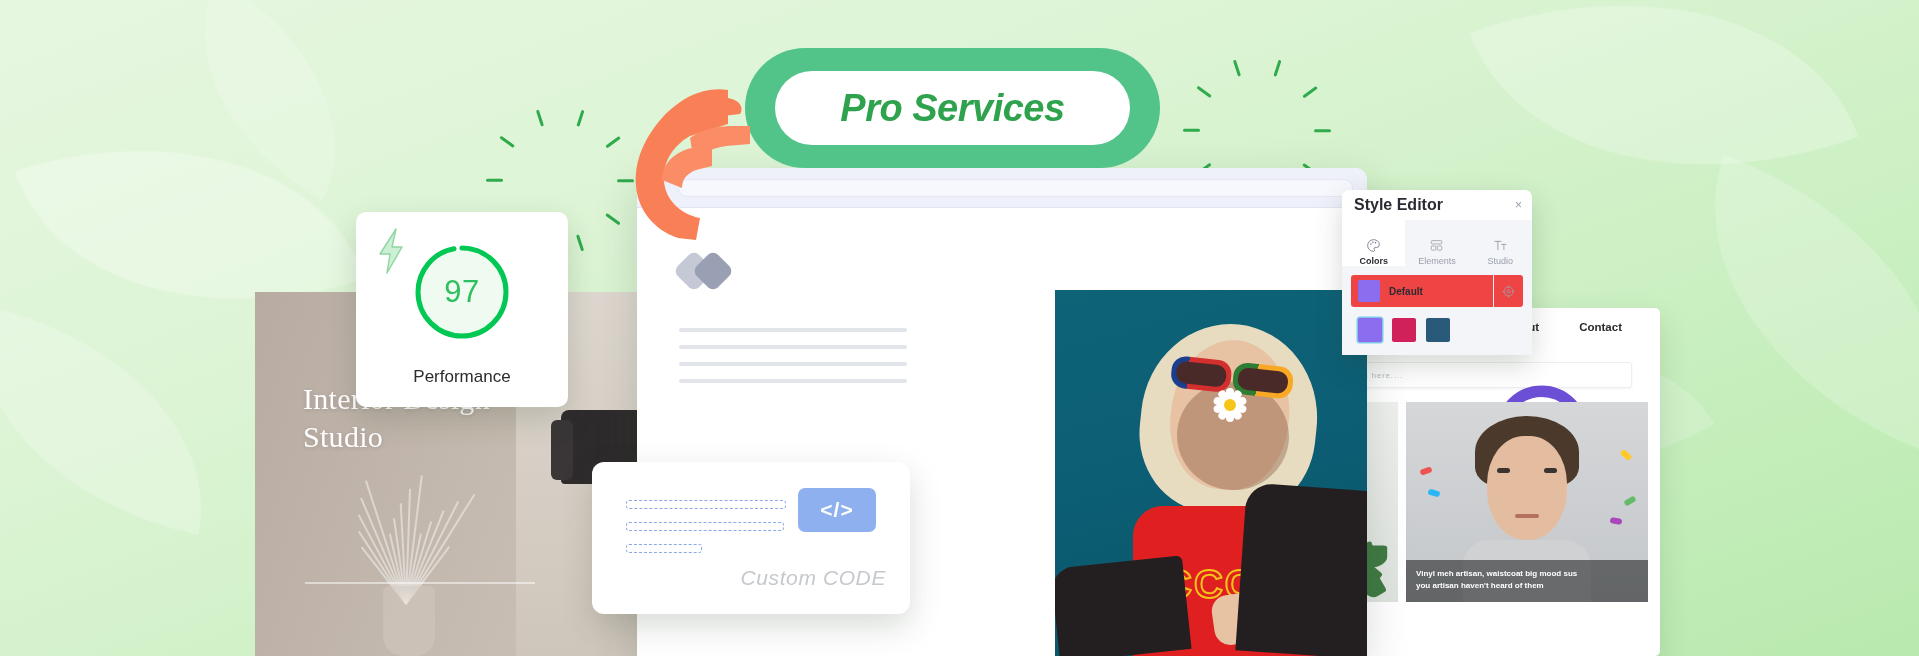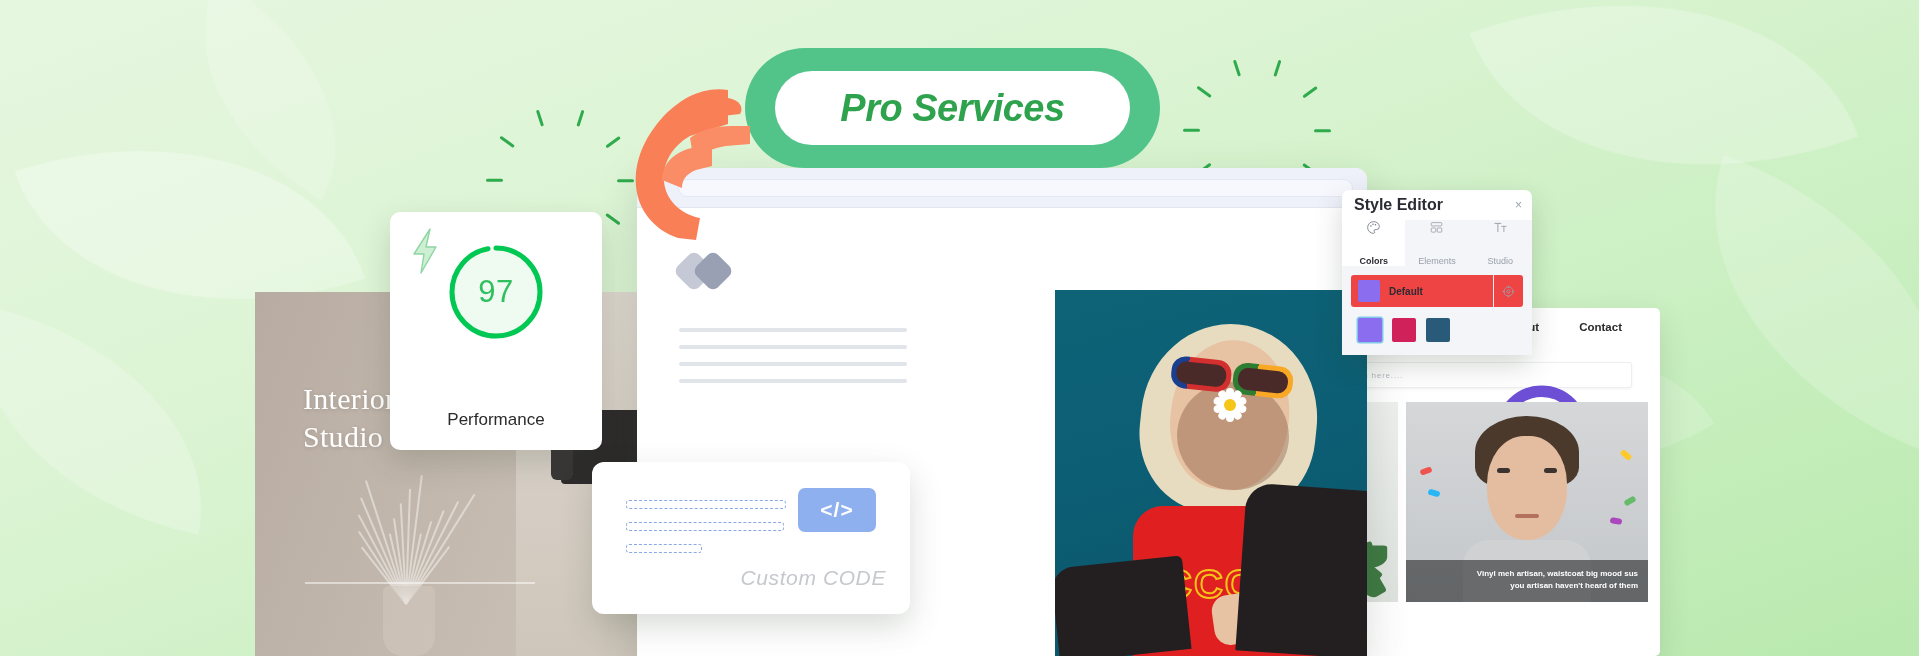--- a/index.html
+++ b/index.html
@@ -78,21 +78,21 @@
   }
   .interior-title {
     position: absolute; left: 48px; top: 88px; z-index: 5;
     color: #ffffff; font-family: "Liberation Serif", serif;
     font-size: 30px; line-height: 1.28; letter-spacing: 0.3px;
     text-shadow: 0 1px 4px rgba(0,0,0,0.16);
   }
 
   
   .perf-card {
-    position: absolute; left: 390px; top: 212px; width: 212px; height: 238px;
+    position: absolute; left: 356px; top: 212px; width: 212px; height: 195px;
     background: #ffffff; border-radius: 10px; z-index: 20;
     box-shadow: 0 12px 30px rgba(40,60,40,0.18);
   }
   .bolt {
     position: absolute; left: 18px; top: 16px; width: 34px; height: 46px;
   }
   .bolt svg { width: 100%; height: 100%; display: block; }
   .gauge {
     position: absolute; left: 50%; top: 28px; transform: translateX(-50%);
     width: 104px; height: 104px;
@@ -238,21 +238,21 @@
     gap: 40px; padding-right: 38px; font-size: 11.5px; color: #2b2b2b; font-weight: bold;
   }
   .rs-search-wrap { padding: 16px 28px 0 28px; }
   .rs-search {
     height: 26px; background: #ffffff; border: 1px solid #edeef1; border-radius: 3px;
     display: flex; align-items: center; padding: 0 10px;
     box-shadow: 0 1px 3px rgba(0,0,0,0.05);
   }
   .rs-search span { flex: 1; font-size: 7.5px; color: #b4b7bf; letter-spacing: 1px; }
   .rs-search .mag { width: 11px; height: 11px; }
-  .rs-body { display: flex; gap: 8px; padding: 14px 12px 0 10px; text-align: right; }
+  .rs-body { display: flex; gap: 8px; padding: 14px 12px 0 10px; }
   .rs-thumb-small {
     width: 88px; height: 200px;
     background: linear-gradient(180deg, #eef0ee 0%, #dfe3df 100%);
     position: relative; overflow: hidden;
   }
   .rs-plant { position: absolute; left: 8px; bottom: 34px; width: 66px; height: 108px; }
   .rs-plant i {
     position: absolute; bottom: 0; left: 30px; width: 28px; height: 16px;
     background: #3f7a43; border-radius: 50% 10% 50% 10%; transform-origin: 0% 100%;
   }
@@ -292,21 +292,21 @@
     display: flex; flex-direction: column;
   }
   .se-head {
     height: 30px; display: flex; align-items: center; justify-content: space-between;
     padding: 0 10px 0 12px;
   }
   .se-title { font-size: 16px; font-weight: bold; color: #2b2b33; }
   .se-close { font-size: 12px; color: #9aa0ab; line-height: 1; cursor: pointer; }
   .se-tabs { display: flex; height: 46px; }
   .se-tab {
-    flex: 1; display: flex; flex-direction: column; align-items: center; justify-content: space-between;
+    flex: 1; display: flex; flex-direction: column; align-items: center; justify-content: flex-end;
     gap: 3px; font-size: 9px; color: #9aa0ab; background: #f4f5f8;
   }
   .se-tab.active { color: #2b2b33; font-weight: bold; background: #ffffff; }
   .se-tab svg { width: 15px; height: 15px; display: block; }
   .se-panel { flex: 1; background: #f4f5f8; padding: 9px 9px 0 9px; }
   .se-row {
     background: #ef4444; border-radius: 3px; height: 32px;
     display: flex; align-items: center; padding: 0 0 0 7px; gap: 9px;
   }
   .se-sw { width: 22px; height: 22px; border-radius: 2px; }

